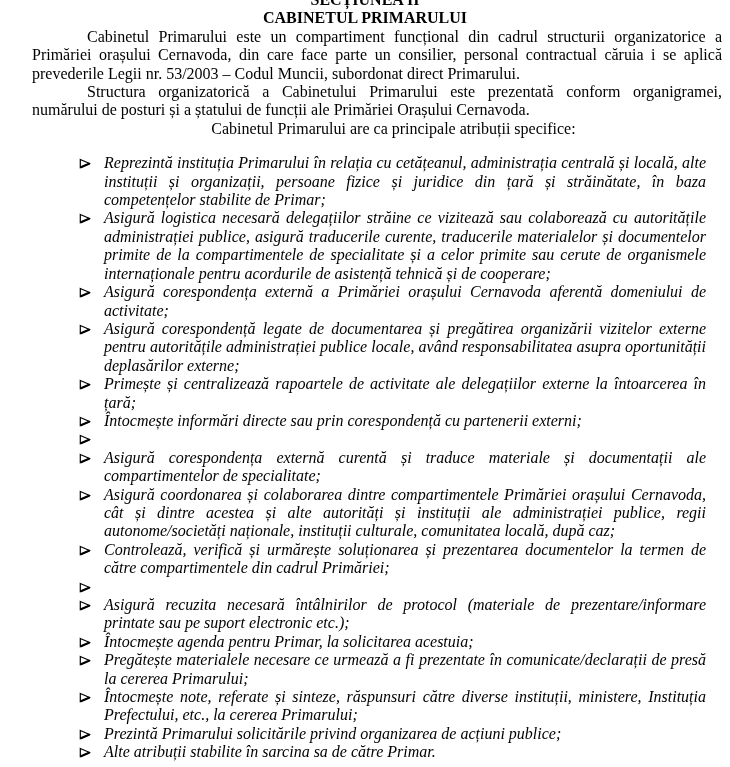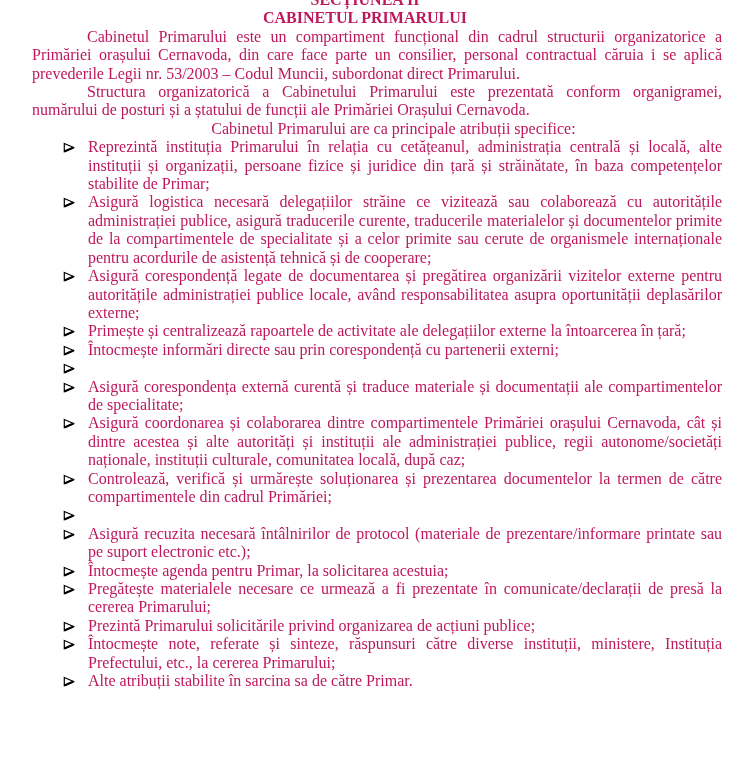--- a/index.html
+++ b/index.html
@@ -6,21 +6,21 @@
     margin: 0;
     padding: 0;
     background: #ffffff;
   }
   .page {
     position: relative;
     width: 730px;
     height: 767px;
     overflow: hidden;
     background: #ffffff;
-    color: #be185d;
+    color: #000000;
     font-family: "Liberation Serif", "DejaVu Serif", serif;
     font-size: 16px;
     line-height: 18.4px;
   }
   .heading-block {
     margin-top: -9px;
     text-align: center;
     font-weight: bold;
   }
   .content {
@@ -34,22 +34,23 @@
     text-indent: 55px;
     text-align: justify;
   }
   p.list-intro {
     margin: 0;
     text-indent: 33px;
     text-align: center;
   }
   ul.attr-list {
     list-style: none;
-    margin: 0;
+    margin: 16px;
     padding: 0;
+    font-style: italic;
   }
   ul.attr-list li {
     padding-left: 56px;
     text-indent: -25px;
     text-align: justify;
   }
   .marker {
     display: inline-block;
     width: 25px;
     text-indent: 0;
@@ -78,20 +79,24 @@
 
     <ul class="attr-list">
       <li><span class="marker"><svg width="12" height="11" viewBox="0 0 12 11">
               <path d="M1.3 1.5 L10.6 5.5 L1.3 9.5 Z" fill="#ffffff" stroke="#000000" stroke-width="1.2" stroke-linejoin="miter"></path>
               <path d="M1.3 9.5 L10.6 5.5" stroke="#000000" stroke-width="2" fill="none"></path>
             </svg></span><span>Reprezintă instituția Primarului în relația cu cetățeanul, administrația centrală și locală, alte instituții și organizații, persoane fizice și juridice din țară și străinătate, în baza competențelor stabilite de Primar;</span></li>
       <li><span class="marker"><svg width="12" height="11" viewBox="0 0 12 11">
               <path d="M1.3 1.5 L10.6 5.5 L1.3 9.5 Z" fill="#ffffff" stroke="#000000" stroke-width="1.2" stroke-linejoin="miter"></path>
               <path d="M1.3 9.5 L10.6 5.5" stroke="#000000" stroke-width="2" fill="none"></path>
             </svg></span><span>Asigură logistica necesară delegațiilor străine ce vizitează sau colaborează cu autoritățile administrației publice, asigură traducerile curente, traducerile materialelor și documentelor primite de la compartimentele de specialitate și a celor primite sau cerute de organismele internaționale pentru acordurile de asistență tehnică și de cooperare;</span></li>
+      <li><span class="marker"><svg width="12" height="11" viewBox="0 0 12 11">
+              <path d="M1.3 1.5 L10.6 5.5 L1.3 9.5 Z" fill="#ffffff" stroke="#000000" stroke-width="1.2" stroke-linejoin="miter"></path>
+              <path d="M1.3 9.5 L10.6 5.5" stroke="#000000" stroke-width="2" fill="none"></path>
+            </svg></span><span>Asigură corespondența externă a Primăriei orașului Cernavoda aferentă domeniului de activitate;</span></li>
       <li><span class="marker"><svg width="12" height="11" viewBox="0 0 12 11">
               <path d="M1.3 1.5 L10.6 5.5 L1.3 9.5 Z" fill="#ffffff" stroke="#000000" stroke-width="1.2" stroke-linejoin="miter"></path>
               <path d="M1.3 9.5 L10.6 5.5" stroke="#000000" stroke-width="2" fill="none"></path>
             </svg></span><span>Asigură corespondență legate de documentarea și pregătirea organizării vizitelor externe pentru autoritățile administrației publice locale, având responsabilitatea asupra oportunității deplasărilor externe;</span></li>
       <li><span class="marker"><svg width="12" height="11" viewBox="0 0 12 11">
               <path d="M1.3 1.5 L10.6 5.5 L1.3 9.5 Z" fill="#ffffff" stroke="#000000" stroke-width="1.2" stroke-linejoin="miter"></path>
               <path d="M1.3 9.5 L10.6 5.5" stroke="#000000" stroke-width="2" fill="none"></path>
             </svg></span><span>Primește și centralizează rapoartele de activitate ale delegațiilor externe la întoarcerea în țară;</span></li>
       <li><span class="marker"><svg width="12" height="11" viewBox="0 0 12 11">
               <path d="M1.3 1.5 L10.6 5.5 L1.3 9.5 Z" fill="#ffffff" stroke="#000000" stroke-width="1.2" stroke-linejoin="miter"></path>
@@ -125,24 +130,24 @@
               <path d="M1.3 1.5 L10.6 5.5 L1.3 9.5 Z" fill="#ffffff" stroke="#000000" stroke-width="1.2" stroke-linejoin="miter"></path>
               <path d="M1.3 9.5 L10.6 5.5" stroke="#000000" stroke-width="2" fill="none"></path>
             </svg></span><span>Întocmește agenda pentru Primar, la solicitarea acestuia;</span></li>
       <li><span class="marker"><svg width="12" height="11" viewBox="0 0 12 11">
               <path d="M1.3 1.5 L10.6 5.5 L1.3 9.5 Z" fill="#ffffff" stroke="#000000" stroke-width="1.2" stroke-linejoin="miter"></path>
               <path d="M1.3 9.5 L10.6 5.5" stroke="#000000" stroke-width="2" fill="none"></path>
             </svg></span><span>Pregătește materialele necesare ce urmează a fi prezentate în comunicate/declarații de presă la cererea Primarului;</span></li>
       <li><span class="marker"><svg width="12" height="11" viewBox="0 0 12 11">
               <path d="M1.3 1.5 L10.6 5.5 L1.3 9.5 Z" fill="#ffffff" stroke="#000000" stroke-width="1.2" stroke-linejoin="miter"></path>
               <path d="M1.3 9.5 L10.6 5.5" stroke="#000000" stroke-width="2" fill="none"></path>
-            </svg></span><span>Prezintă Primarului solicitările privind organizarea de acțiuni publice;</span></li>
+            </svg></span><span>Întocmește note, referate și sinteze, răspunsuri către diverse instituții, ministere, Instituția Prefectului, etc., la cererea Primarului;</span></li>
       <li><span class="marker"><svg width="12" height="11" viewBox="0 0 12 11">
               <path d="M1.3 1.5 L10.6 5.5 L1.3 9.5 Z" fill="#ffffff" stroke="#000000" stroke-width="1.2" stroke-linejoin="miter"></path>
               <path d="M1.3 9.5 L10.6 5.5" stroke="#000000" stroke-width="2" fill="none"></path>
-            </svg></span><span>Întocmește note, referate și sinteze, răspunsuri către diverse instituții, ministere, Instituția Prefectului, etc., la cererea Primarului;</span></li>
+            </svg></span><span>Prezintă Primarului solicitările privind organizarea de acțiuni publice;</span></li>
       <li><span class="marker"><svg width="12" height="11" viewBox="0 0 12 11">
               <path d="M1.3 1.5 L10.6 5.5 L1.3 9.5 Z" fill="#ffffff" stroke="#000000" stroke-width="1.2" stroke-linejoin="miter"></path>
               <path d="M1.3 9.5 L10.6 5.5" stroke="#000000" stroke-width="2" fill="none"></path>
             </svg></span><span>Alte atribuții stabilite în sarcina sa de către Primar.</span></li>
     </ul>
   </div>
 </div>
 
 </body></html>

